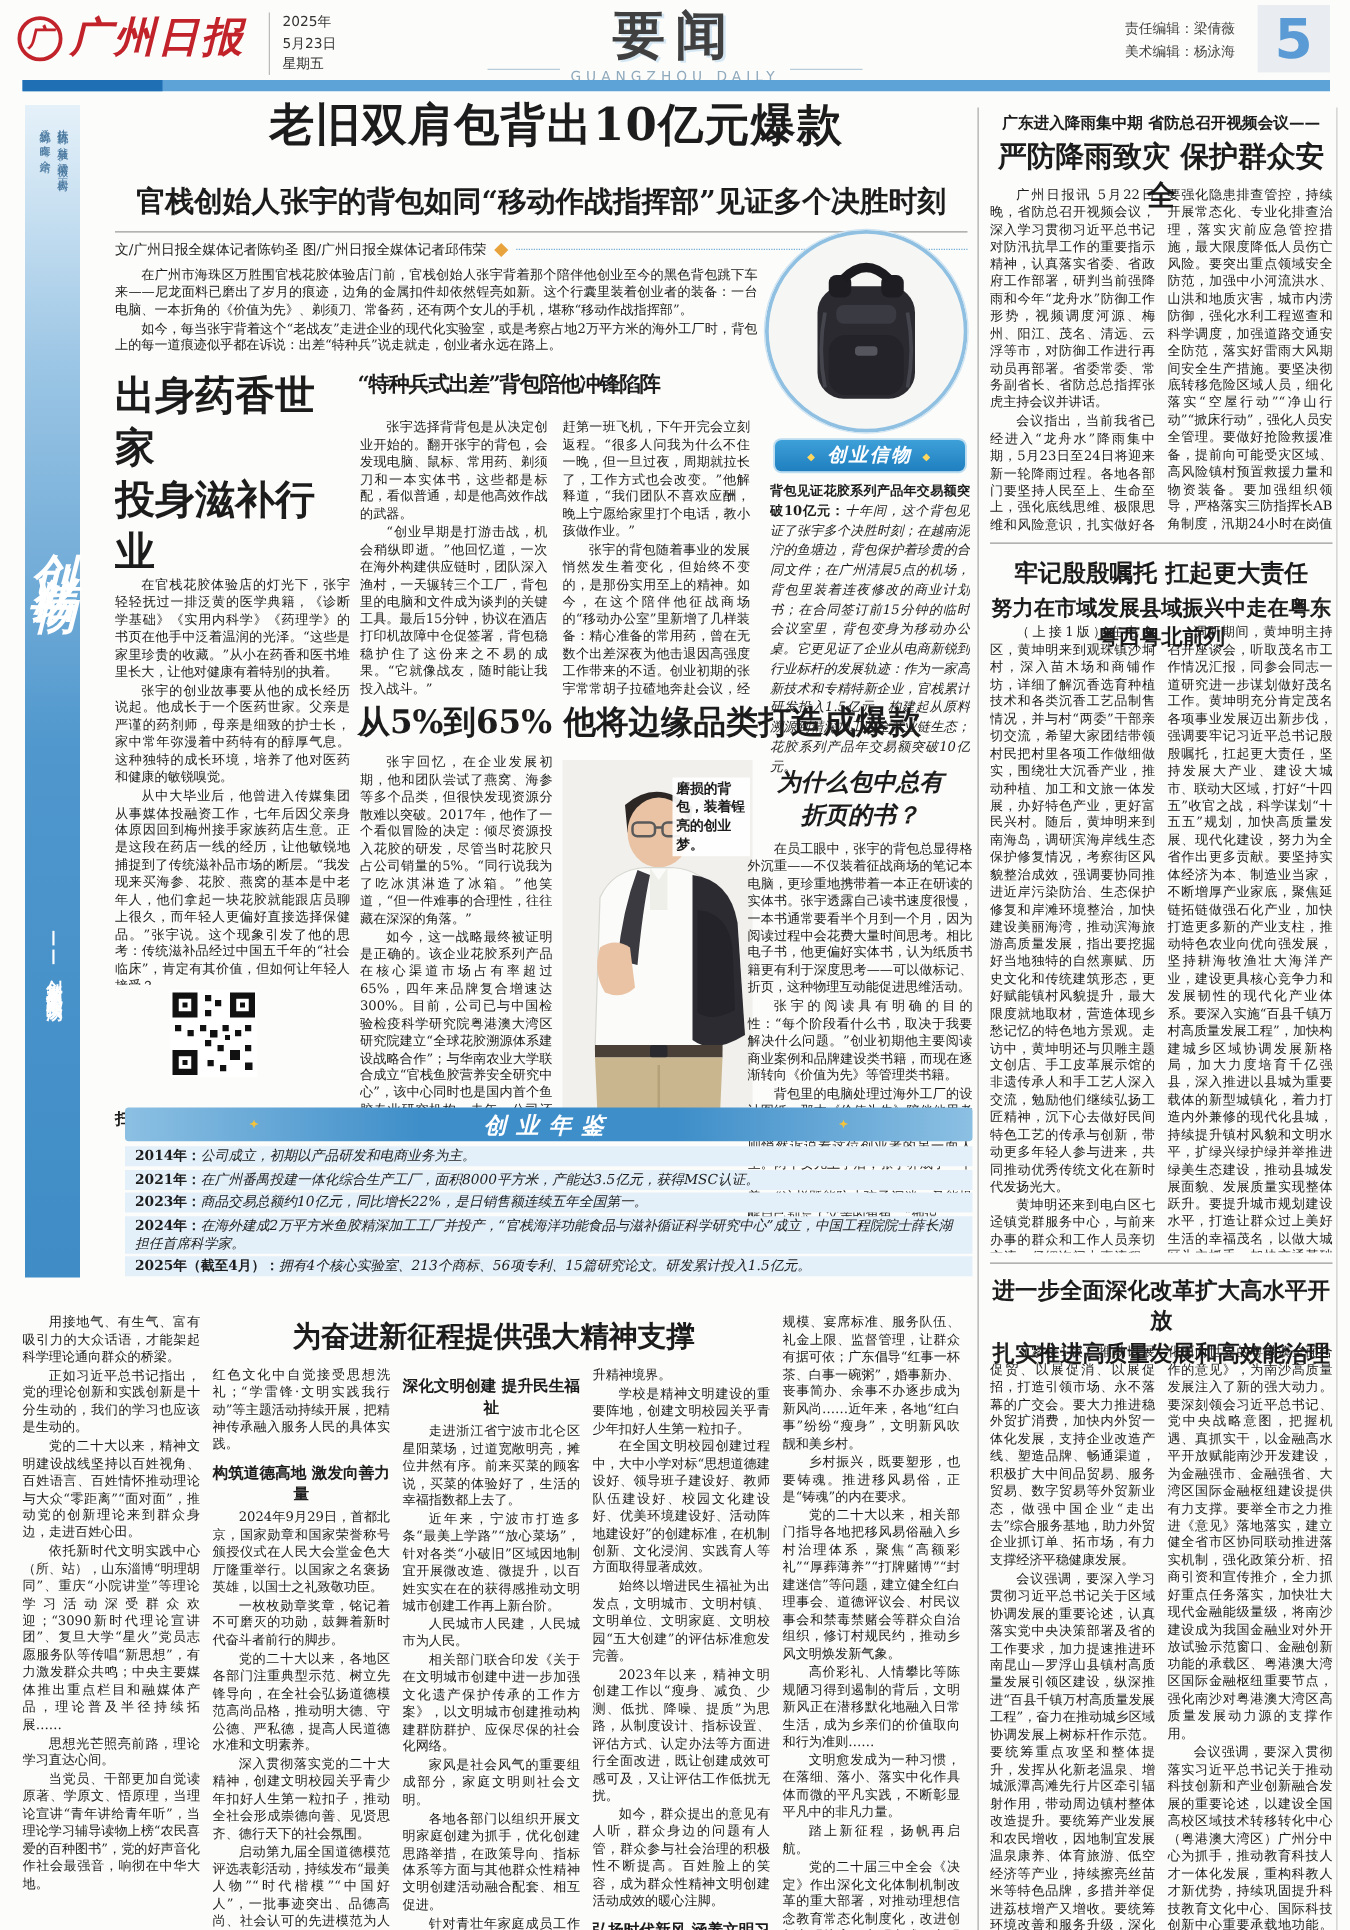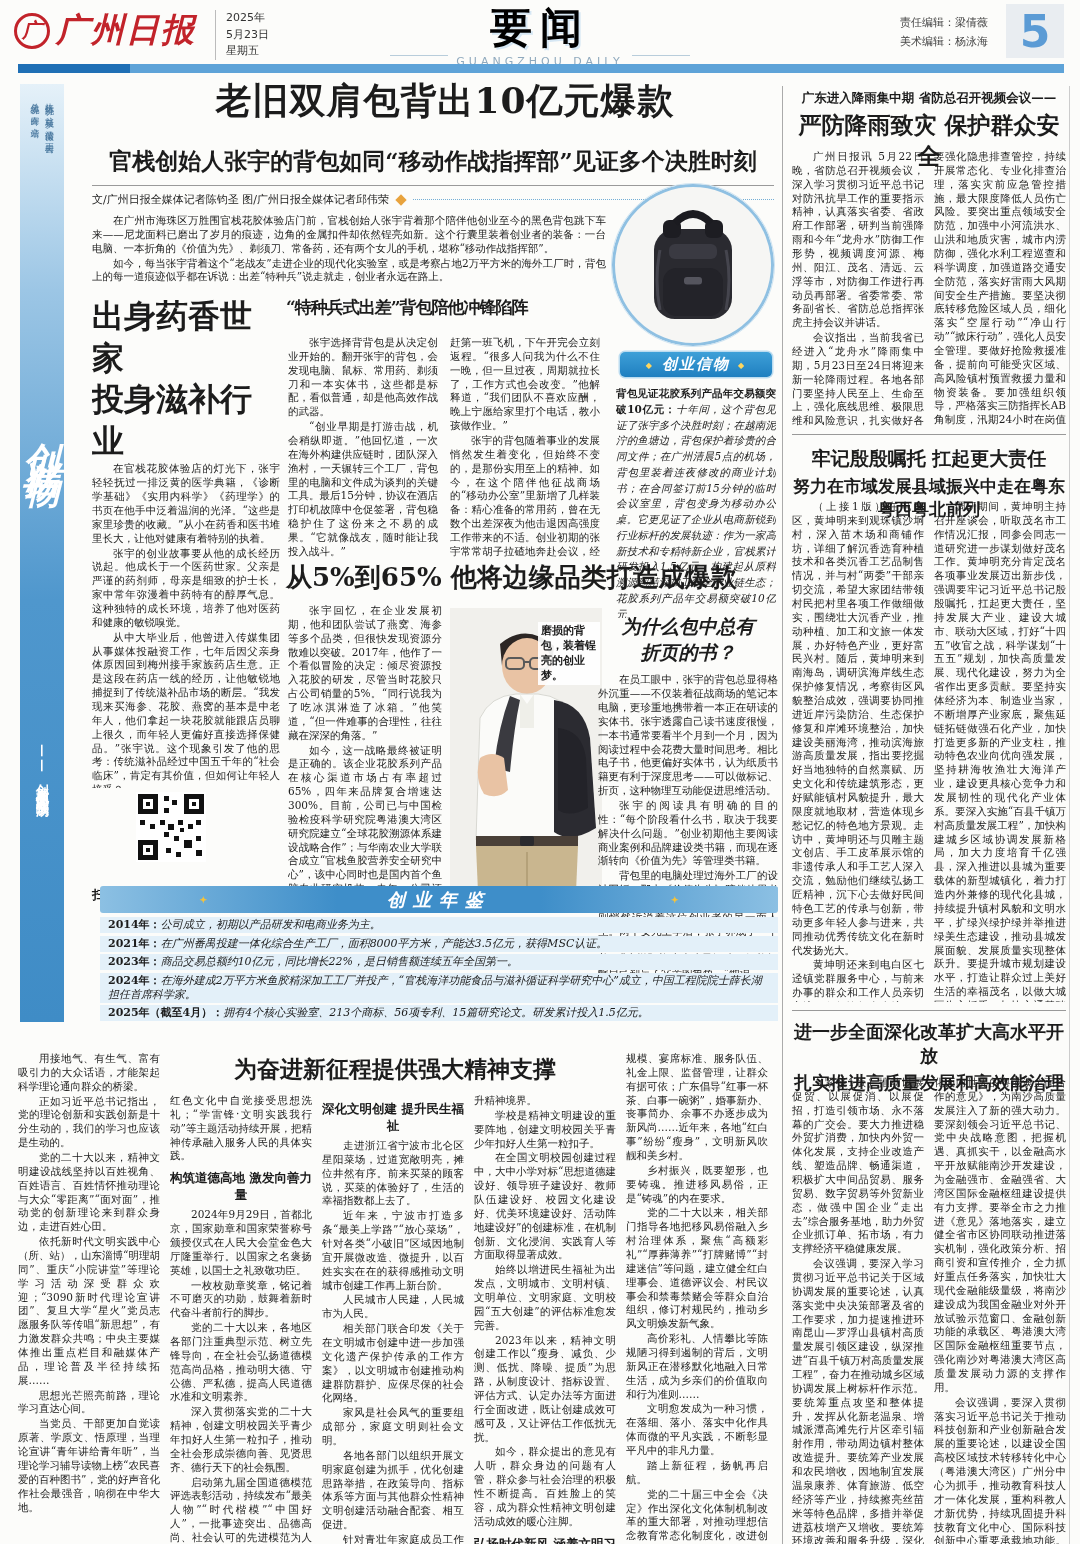--- a/index.html
+++ b/index.html
@@ -12,21 +12,21 @@
   .abs { position:absolute; }
   
   .hdr-logo { left:14px; top:8px; display:flex; align-items:center; gap:6px; color:#c2232a; }
   .logo-mark { width:36px; height:36px; border:3px solid #c2232a; border-radius:50%;
     display:flex; align-items:center; justify-content:center; font-weight:bold;
     font-size:20px; font-style:italic; }
   .logo-text { font-size:33px; font-weight:bold; font-style:italic; letter-spacing:2px; }
   .hdr-date { left:215px; top:10px; border-left:1px solid #bbb; padding-left:10px;
     font-size:11px; line-height:1.5; color:#333; font-family:"DejaVu Sans","Liberation Sans",sans-serif;}
   .sec-title { left:0; right:0; top:0px; text-align:center; font-size:42px; font-weight:900;
-    color:#000000; letter-spacing:8px; font-family:"DejaVu Serif","Liberation Serif",serif;
+    color:#404040; letter-spacing:8px; font-family:"DejaVu Serif","Liberation Serif",serif;
     text-shadow:2px 2px 0 #d6e7f4; }
   .sec-sub { left:390px; width:300px; top:55px; display:flex; align-items:flex-start; gap:8px;
     font-size:11px; letter-spacing:4px; color:#8fa9bd; font-family:"DejaVu Sans","Liberation Sans",sans-serif;}
   .sec-sub .rule { flex:1; border-top:1px solid #b8cddb; }
   .hdr-editors { right:92px; top:14px; font-size:11px; line-height:1.7; color:#444;
     font-family:"DejaVu Sans","Liberation Sans",sans-serif; }
   .pageno { right:16px; top:4px; width:58px; height:54px; background:#e9edf1;
     display:flex; align-items:center; justify-content:center;
     font-size:44px; font-weight:bold; color:#5b9bd5; font-family:"DejaVu Sans","Liberation Sans",sans-serif;}
   .topbar { left:18px; right:16px; top:64px; height:9px; background:#5ea3d8; }

